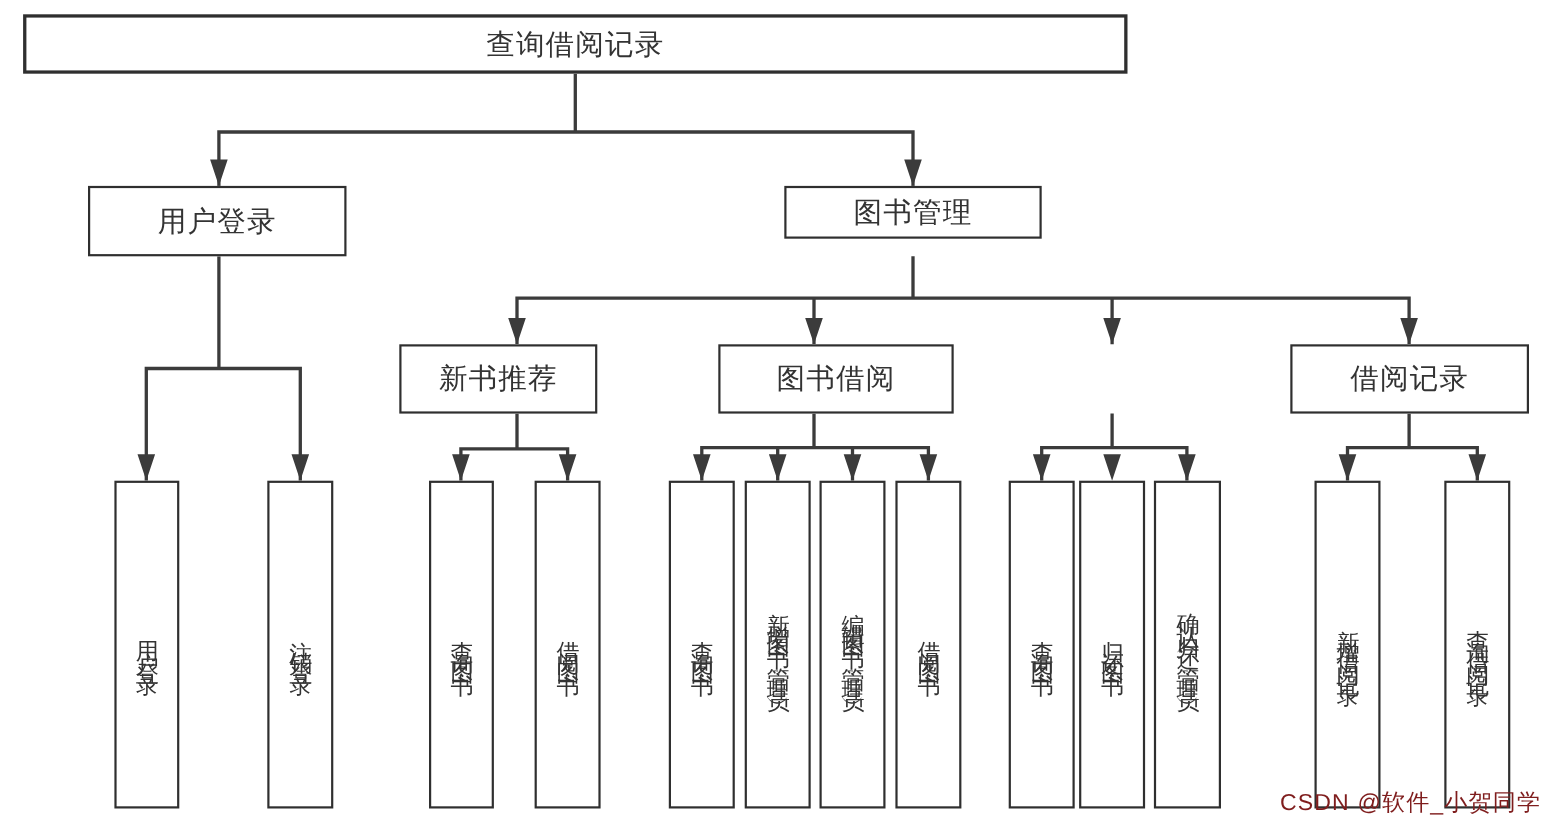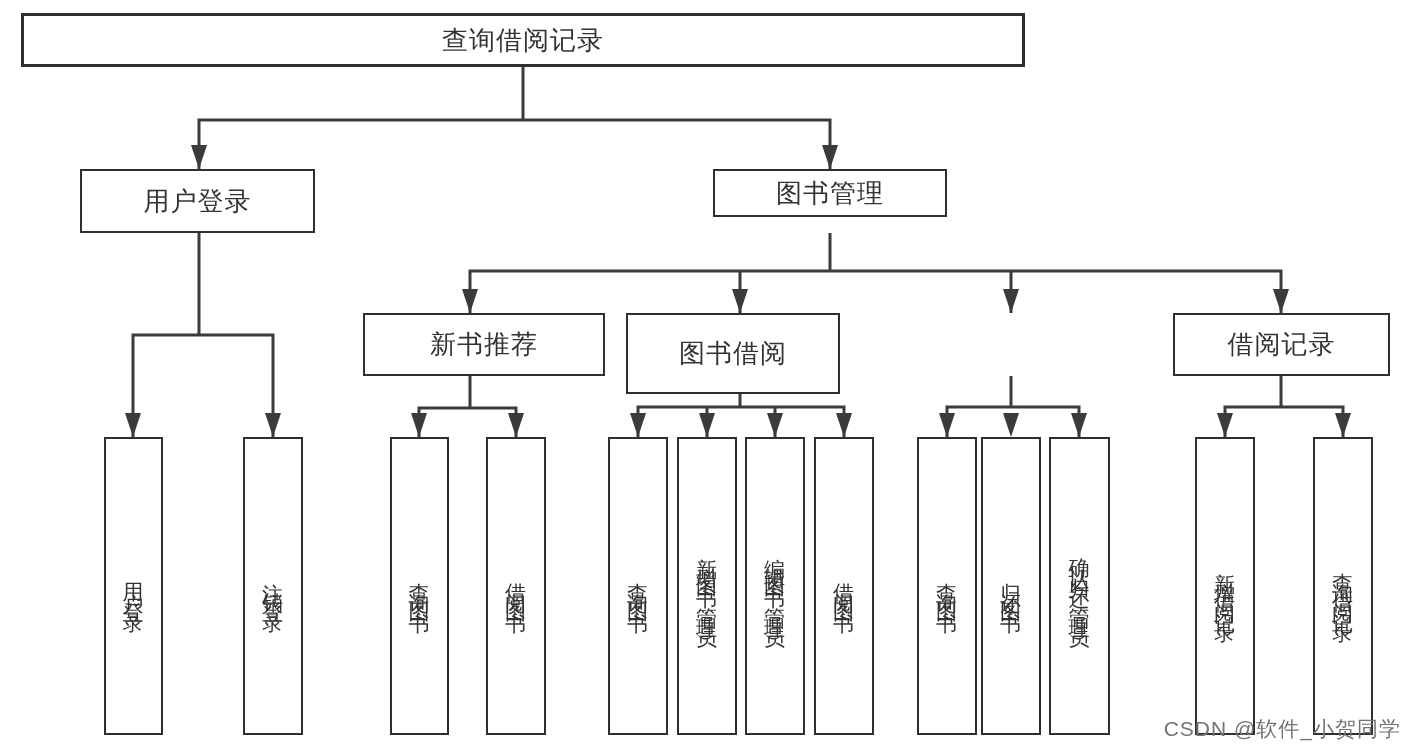--- a/index.html
+++ b/index.html
@@ -32,21 +32,21 @@
     letter-spacing:10px;
     line-height:1;
   }
   #connectors{
     position:absolute;left:0;top:0;z-index:1;
   }
   #watermark{
     position:absolute;
     right:4px;bottom:4px;
     font-size:21px;
-    color:#737373;
+    color:#7f1d1d;
     z-index:3;
     letter-spacing:1px;
   }
 </style>
 </head>
 <body>
 
 <div id="canvas">
 
   <svg id="connectors" width="1405" height="747" viewBox="0 0 1405 747">
@@ -85,24 +85,24 @@
     <span>查询借阅记录</span>
   </div>
 
   <div class="node hbox" style="left:80px;top:169px;width:235px;height:64px;">
     <span>用户登录</span>
   </div>
   <div class="node hbox" style="left:713px;top:169px;width:234px;height:48px;">
     <span>图书管理</span>
   </div>
 
-  <div class="node hbox" style="left:363px;top:313px;width:242px;height:63px;">
+  <div class="node hbox" style="left:363px;top:313px;width:180px;height:63px;">
     <span>新书推荐</span>
   </div>
-  <div class="node hbox" style="left:626px;top:313px;width:214px;height:81px;">
+  <div class="node hbox" style="left:653px;top:313px;width:214px;height:63px;">
     <span>图书借阅</span>
   </div>
   <div class="node hbox" style="left:1173px;top:313px;width:217px;height:63px;">
     <span>借阅记录</span>
   </div>
 
   <div class="node vbox" style="left:104px;top:437px;width:59px;height:298px;">
     <span class="vtext">用户登录</span>
   </div>
   <div class="node vbox" style="left:243px;top:437px;width:60px;height:298px;">

